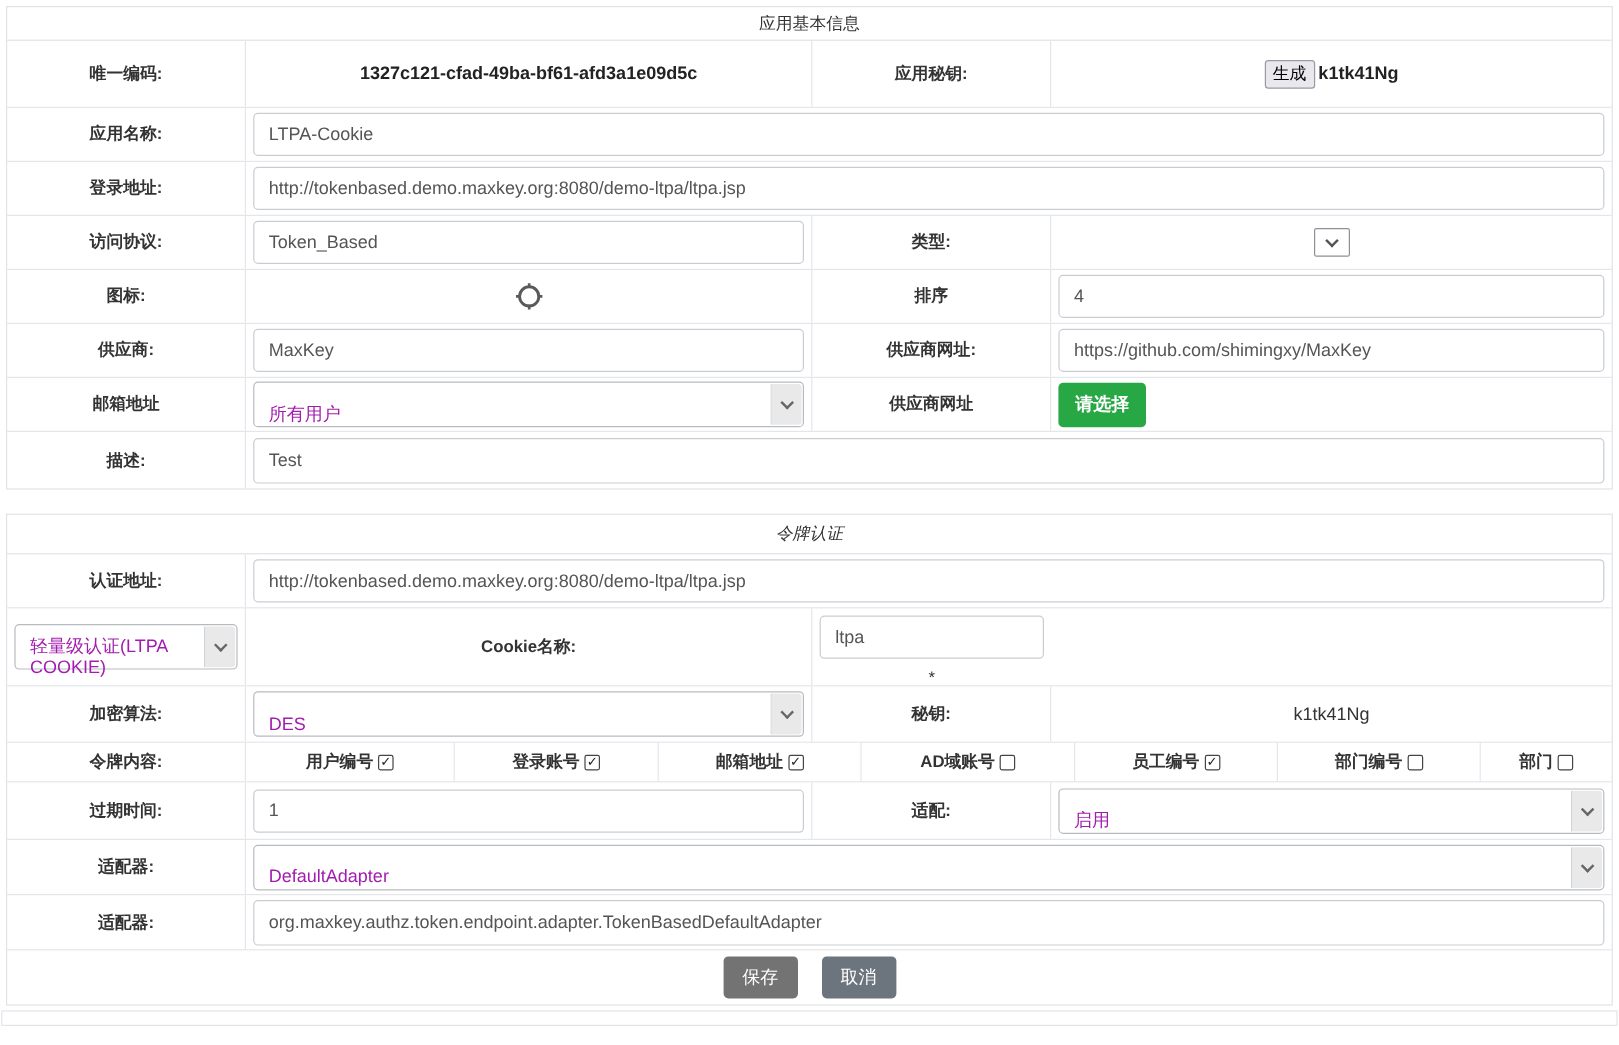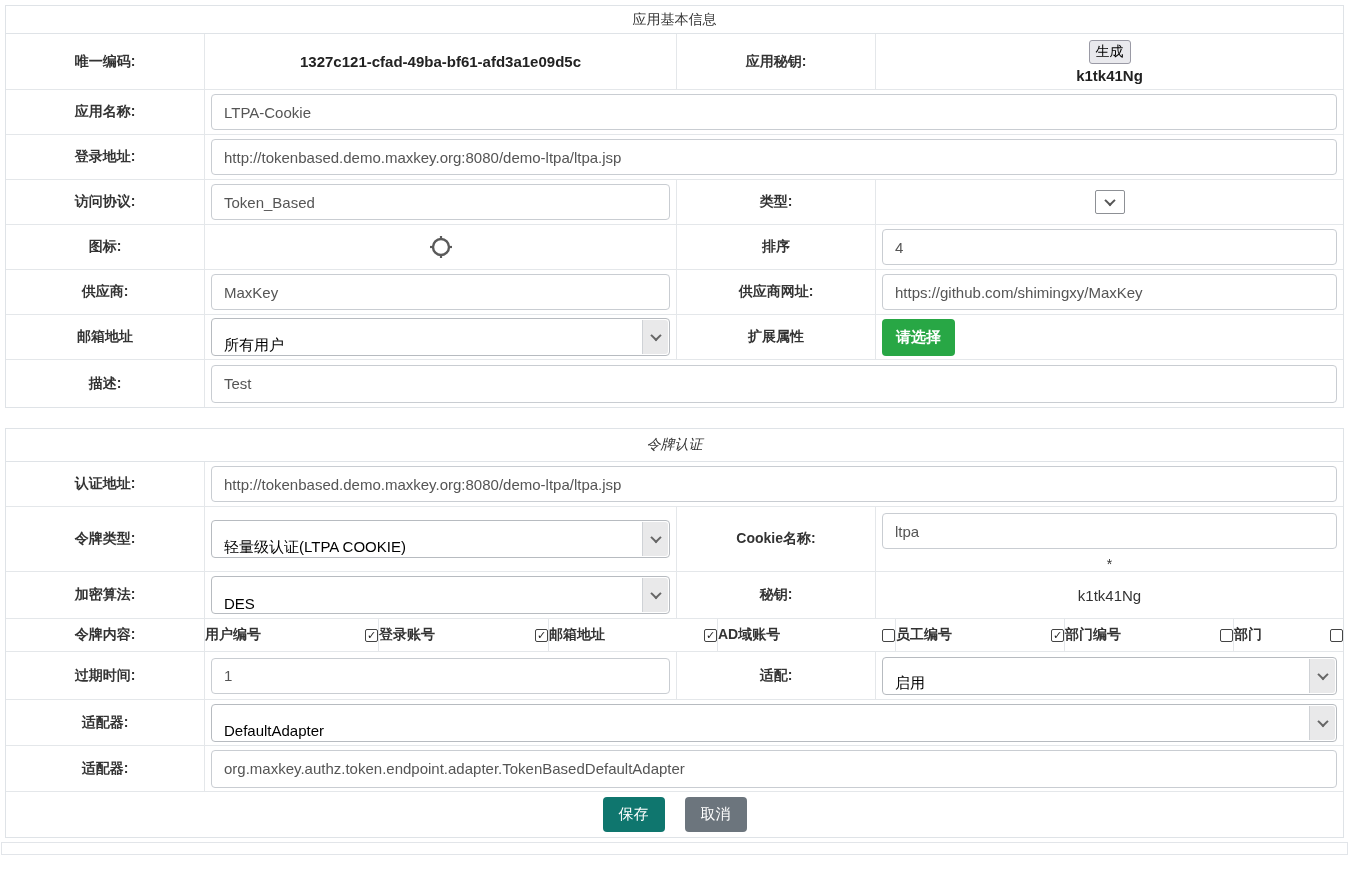--- a/index.html
+++ b/index.html
@@ -20,51 +20,51 @@
   .rtok { grid-template-columns:199px 174px 170px 169px 178px 169px 169px 1fr; }
 
   .h56{height:56px}.h45{height:45px}.h47{height:47px}.h65{height:65px}
   .h33{height:33px}.h48{height:48px}.h46{height:46px}
 
   .cell { height:100%; display:flex; align-items:center; }
   .cell.bordered { border-right:1px solid #e4e7ea; }
   .label { justify-content:center; font-weight:bold; color:#333; font-size:14px; }
   .value { padding:0 6px; }
   .value.center { justify-content:center; }
-  .value.col { flex-direction:column; justify-content:center; gap:3px; }
+  .value.col { flex-direction:row; justify-content:center; gap:3px; }
 
   .bold-val { font-weight:bold; color:#222; font-size:15px; }
   .plain-val { color:#333; font-size:15px; }
 
   input.field { width:100%; height:36px; border:1px solid #c9cdd2; border-radius:4px;
     padding:0 12px; font-size:15px; color:#555; background:#fff; outline:none;
     font-family:inherit; }
   .h47 input.field, .h46 input.field { height:38px; }
 
   .sel { position:relative; width:100%; height:38px; border:1px solid #b7bbc0; border-radius:4px;
     background:#fff; display:flex; align-items:center; padding:16px 34px 0 12px;
-    font-size:15px; color:#000000; cursor:default; }
+    font-size:15px; color:#a21caf; cursor:default; }
   .sel .strip { position:absolute; right:1px; top:1px; bottom:1px; width:26px;
     background:#e9e9ea; border-left:1px solid #cfd2d6; display:flex; align-items:center;
     justify-content:center; border-radius:0 3px 3px 0; }
   .chev { width:8px; height:8px; border-right:2px solid #666; border-bottom:2px solid #666;
     transform:rotate(45deg) translate(-1px,-1px); }
   .sel-mini { width:30px; height:24px; border:1px solid #8d9095; border-radius:2px;
     background:#fff; display:flex; align-items:center; justify-content:center; }
   .sel-mini .chev { border-color:#555; }
 
   .btn { border:none; border-radius:4px; color:#fff; font-size:15px; padding:8px 16px;
     cursor:pointer; font-family:inherit; }
-  .btn-save { background:#0f766e; }
+  .btn-save { background:#737373; }
   .btn-cancel { background:#6c757d; }
   .btn-green { background:#28a745; padding:9px 14px;font-weight:bold; }
   .btn-native { background:#e9e9ed; border:1px solid #9a9aa5; border-radius:3px;
     color:#000; font-size:14px; padding:2px 6px; cursor:pointer; font-family:inherit; }
 
-  .tok-cell { justify-content:space-between; gap:4px; font-weight:bold; font-size:14px; }
+  .tok-cell { justify-content:center; gap:4px; font-weight:bold; font-size:14px; }
   .cb { width:13px; height:13px; border:1px solid #444; border-radius:2px; background:#fff;
     display:inline-flex; align-items:center; justify-content:center; flex:0 0 auto; }
   .cb.checked::after { content:"✓"; font-size:11px; font-weight:bold; color:#222;
     line-height:1; }
 
   .asterisk { font-size:14px; color:#333; line-height:1; }
   .cookie-cell { flex-direction:column; justify-content:space-between; padding-top:6px; gap:4px; }
 
   .btn-row { display:flex; align-items:center; justify-content:center; gap:20px; height:45px; }
 
@@ -150,21 +150,21 @@
   <div class="row r4 h45">
     <div class="cell label bordered">邮箱地址</div>
     <div class="cell value bordered">
       <div class="sel">
         <span>所有用户</span>
         <span class="strip">
             <span class="chev"></span>
           </span>
       </div>
     </div>
-    <div class="cell label bordered">扩展属性</div>
+    <div class="cell label bordered">供应商网址</div>
     <div class="cell value">
       <button class="btn btn-green">请选择</button>
     </div>
   </div>
 
   <div class="row r2 h47">
     <div class="cell label bordered">描述:</div>
     <div class="cell value">
       <input class="field" value="Test" style="">
     </div>
@@ -175,21 +175,20 @@
   <div class="panel-header">令牌认证</div>
 
   <div class="row r2 h45">
     <div class="cell label bordered">认证地址:</div>
     <div class="cell value">
       <input class="field" value="http://tokenbased.demo.maxkey.org:8080/demo-ltpa/ltpa.jsp" style="">
     </div>
   </div>
 
   <div class="row r4 h65">
-    <div class="cell label bordered">令牌类型:</div>
     <div class="cell value bordered">
       <div class="sel">
         <span>轻量级认证(LTPA COOKIE)</span>
         <span class="strip">
             <span class="chev"></span>
           </span>
       </div>
     </div>
     <div class="cell label bordered">Cookie名称:</div>
     <div class="cell value cookie-cell">

